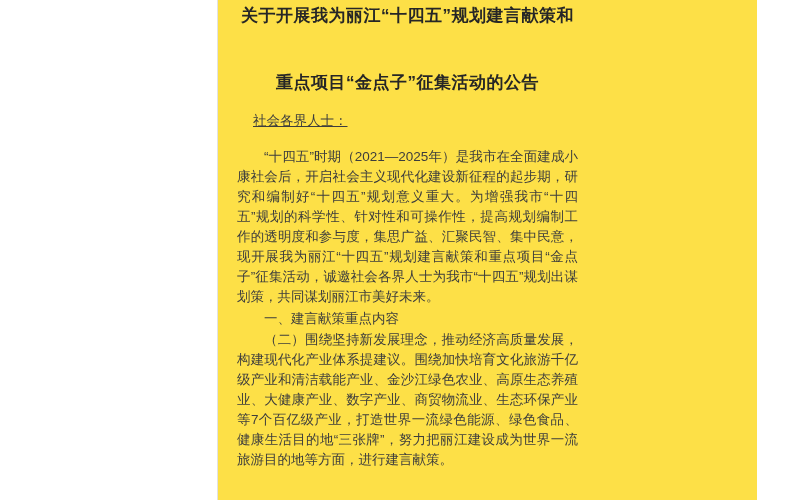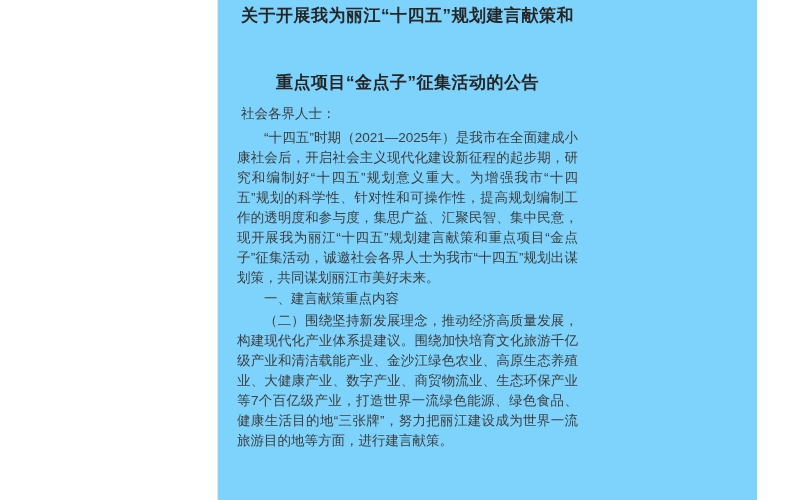--- a/index.html
+++ b/index.html
@@ -14,21 +14,21 @@
     height: 500px;
     background: #ffffff;
     overflow: hidden;
   }
   .viewport {
     position: absolute;
     left: 217px;
     top: 0;
     width: 540px;
     height: 500px;
-    background: #7dd3fc;
+    background: #fde047;
     border-left: 1px solid #e2e2e2;
     box-sizing: border-box;
   }
   .doc {
     width: 341px;
     padding: 3px 0 0 19px;
     color: #3d3d3d;
   }
   .doc-title {
     width: 341px;
@@ -40,31 +40,31 @@
     letter-spacing: 0.5px;
   }
   .doc-body {
     margin-top: 9px;
     font-size: 13.5px;
     line-height: 20px;
     text-align: justify;
     color: #3d3d3d;
   }
   .salutation {
-    margin: 4px;
+    margin: 16px;
     text-indent: 0;
+    text-decoration: underline;
   }
   .para {
     margin: 1px 0 0 0;
     text-indent: 2em;
   }
   .section-heading {
     margin: 2px 0 0 0;
     text-indent: 2em;
-    font-family: Liberation Mono, monospace;
   }
 </style>
 </head>
 <body>
 
 <div class="stage">
   <div class="viewport">
     <div class="doc">
 
       <h1 class="doc-title" style="margin:0;">

